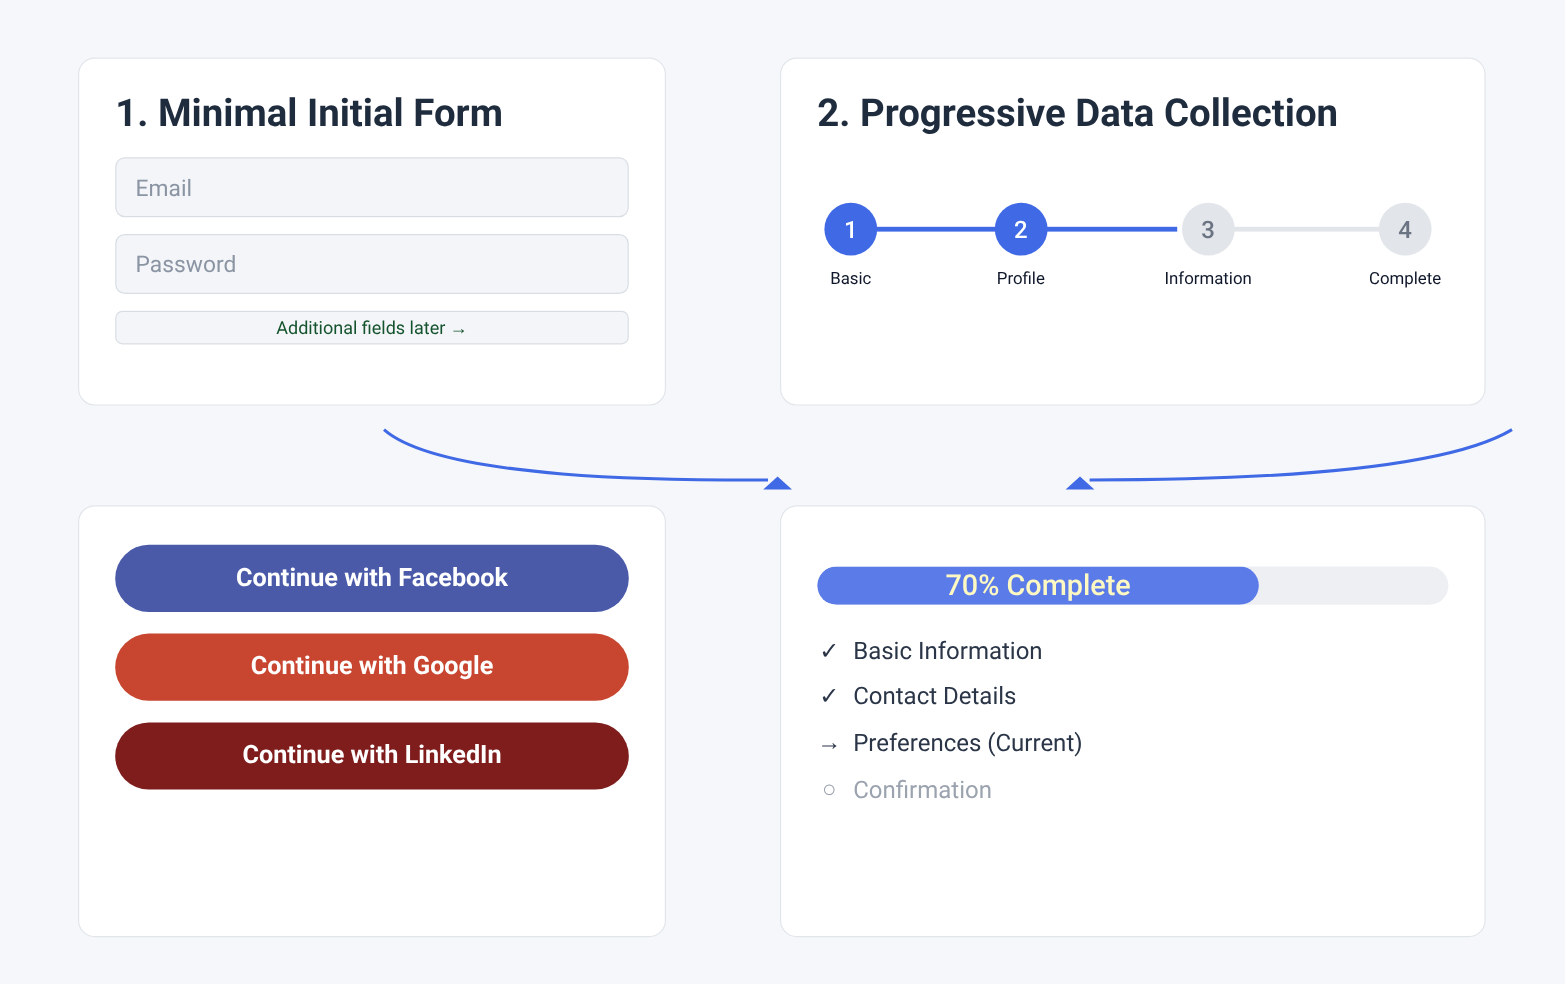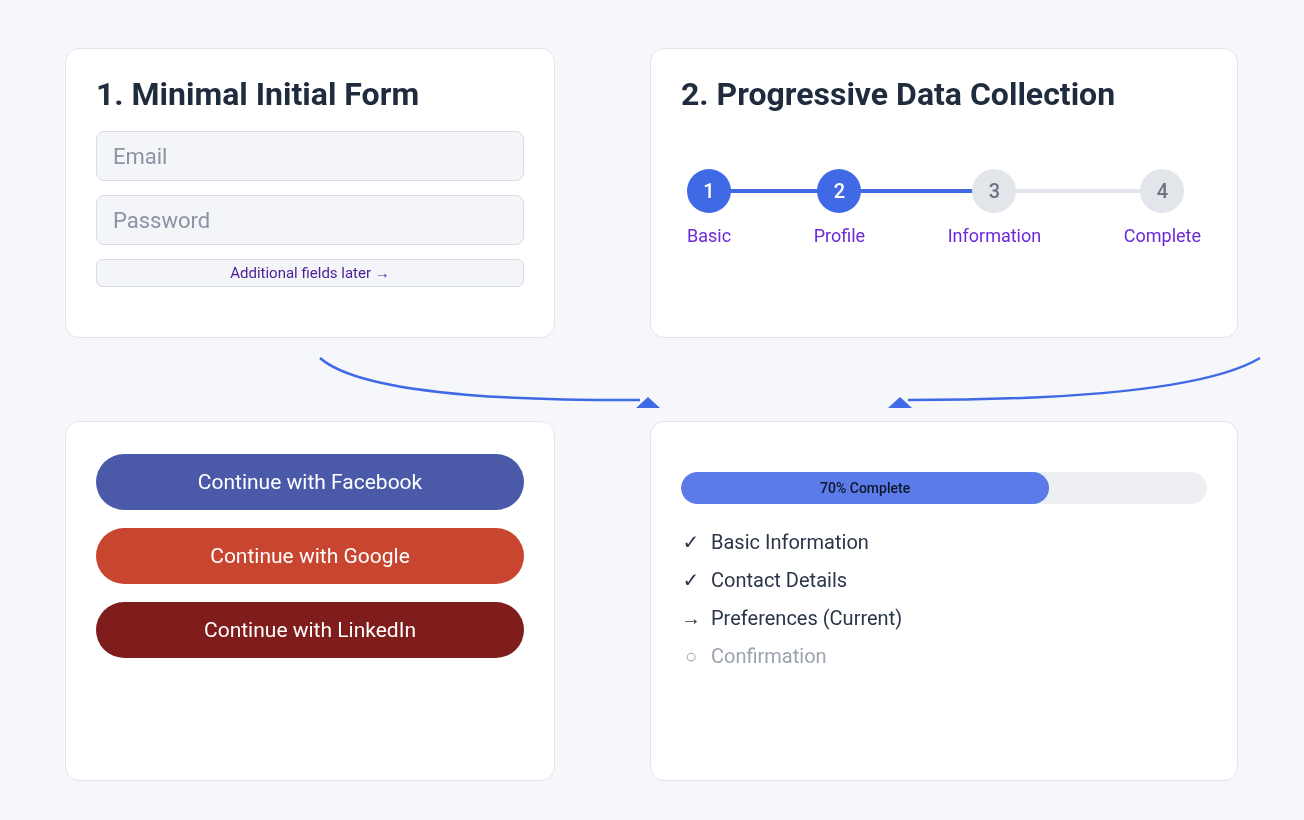--- a/index.html
+++ b/index.html
@@ -34,32 +34,32 @@
   #card1 { left: 65px; top: 48px; width: 490px; height: 290px; }
   .fake-input {
     background: #f3f5f8;
     border: 1px solid #d9dee4;
     border-radius: 8px;
     height: 50px;
     display: flex;
     align-items: center;
     padding: 0 16px;
     color: #8a94a3;
-    font-size: 22px;
+    font-size: 19px;
     margin-bottom: 14px;
   }
   .additional-later {
     background: #f3f5f8;
     border: 1px solid #d9dee4;
     border-radius: 6px;
     height: 28px;
     display: flex;
     align-items: center;
     justify-content: center;
-    color: #4c1d95;
+    color: #14532d;
     font-size: 15px;
   }
 
   
   #card2 { left: 650px; top: 48px; width: 588px; height: 290px; }
   .stepper {
     position: relative;
     display: flex;
     justify-content: space-between;
     align-items: flex-start;
@@ -80,22 +80,22 @@
     justify-content: center;
     font-size: 20px;
     font-weight: 500;
     color: #fff;
     z-index: 2;
   }
   .step-circle.active { background: #4069e5; }
   .step-circle.inactive { background: #e2e5ea; color: #6b7483; }
   .step-label {
     margin-top: 12px;
-    font-size: 18px;
-    color: #6d28d9;
+    font-size: 14px;
+    color: #0f172a;
   }
   .connector {
     position: absolute;
     height: 4px;
     top: 20px;
     z-index: 1;
   }
   .connector.active { background: #4069e5; }
   .connector.inactive { background: #e2e5ea; }
 
@@ -103,21 +103,21 @@
   #card3 { left: 65px; top: 421px; width: 490px; height: 360px; }
   .social-btn {
     width: 100%;
     height: 56px;
     border-radius: 30px;
     display: flex;
     align-items: center;
     justify-content: center;
     color: #fff;
     font-size: 21px;
-    font-weight: 400;
+    font-weight: 700;
     margin-bottom: 18px;
     margin-top: 6px;
   }
   .fb { background: #4a5aa8; }
   .gg { background: #c8452f; }
   .li { background: #7f1d1d; }
 
   
   #card4 { left: 650px; top: 421px; width: 588px; height: 360px; }
   .progress-track {
@@ -132,22 +132,22 @@
   }
   .progress-fill {
     position: absolute;
     left: 0; top: 0;
     height: 100%;
     background: #5a7be8;
     border-radius: 20px;
     display: flex;
     align-items: center;
     justify-content: center;
-    color: #0f172a;
-    font-size: 14px;
+    color: #fef9c3;
+    font-size: 24px;
     font-weight: 500;
   }
   .status-list {
     list-style: none;
   }
   .status-list li {
     display: flex;
     align-items: center;
     gap: 10px;
     font-size: 20px;

